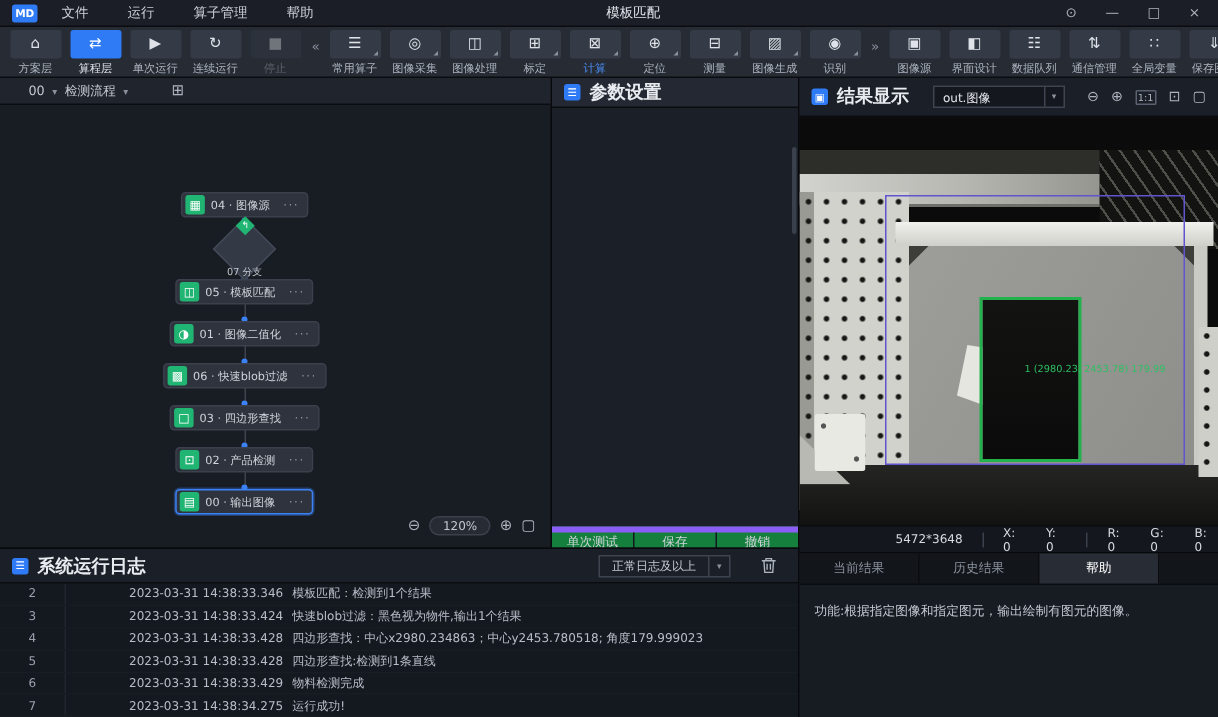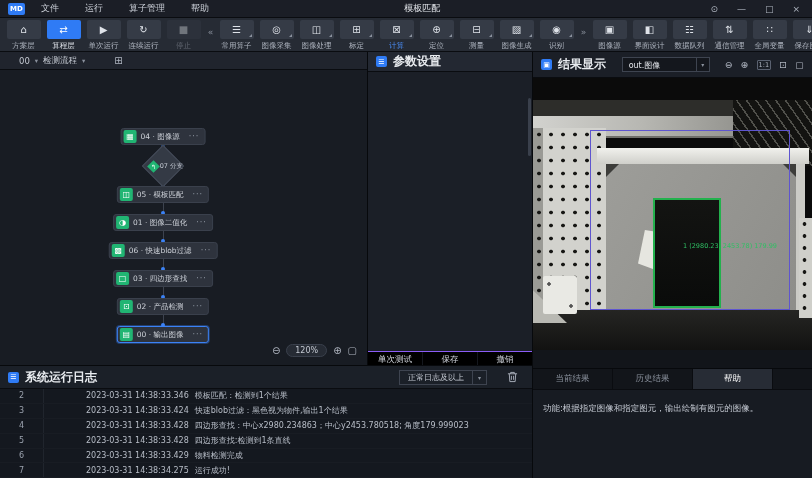--- a/index.html
+++ b/index.html
@@ -31,21 +31,21 @@
 .flow-canvas{position:absolute;left:0;top:18px;right:0;bottom:0}
 .connector{position:absolute;left:163px;top:75px;width:1px;height:183px;background:#3d434f}
 .cdot{position:absolute;left:161px;width:4px;height:4px;border-radius:50%;background:#3b82f6}
 .node{position:absolute;left:163px;transform:translateX(-50%);height:17px;background:#2e333d;border:1px solid #3a404c;border-radius:3px;display:flex;align-items:center;gap:4px;padding:0 5px 0 2px;white-space:nowrap}
 .node.selected{border-color:#3b82f6;box-shadow:0 0 0 1px rgba(59,130,246,.35)}
 .node-icon{width:13px;height:13px;border-radius:2px;background:#21b573;color:#fff;font-size:8px;display:flex;align-items:center;justify-content:center;flex:0 0 auto}
 .node-text{font-size:7.5px;color:#cfd3da}
 .node-more{font-size:8px;color:#8a919d;letter-spacing:1px;margin-left:5px}
 .diamond-wrap{position:absolute;left:163px;top:76px;transform:translateX(-50%);width:40px;height:40px}
 .diamond{position:absolute;left:5px;top:5px;width:30px;height:30px;background:#343a45;border:1px solid #434a57;transform:rotate(45deg)}
-.diamond-content{position:absolute;inset:0;display:flex;flex-direction:row;align-items:center;justify-content:flex-end;gap:2px}
+.diamond-content{position:absolute;inset:0;display:flex;flex-direction:column;align-items:center;justify-content:space-between;gap:2px}
 .mini-diamond{width:9px;height:9px;background:#21b573;transform:rotate(45deg);display:flex;align-items:center;justify-content:center}
 .mini-diamond span{transform:rotate(-45deg);font-size:6px;color:#fff}
 .diamond-label{font-size:6.5px;color:#c3c8d1;white-space:nowrap}
 .zoombar{position:absolute;right:10px;bottom:8px;display:flex;align-items:center;gap:6px;font-size:10px;color:#aeb4bf}
 .zoom-pill{background:#262b34;border:1px solid #3a404c;border-radius:8px;padding:1px 8px;font-size:8px;color:#c3c8d1}
 
 .param-panel{position:absolute;left:368px;top:52px;width:165px;height:316px;background:#1b1f27;border-right:1px solid #07090c}
 .panel-header{height:20px;display:flex;align-items:center;gap:6px;padding:0 8px;background:#232832;border-bottom:1px solid #0a0c10}
 .ph-icon{width:11px;height:11px;background:#2f7bf5;border-radius:2px;color:#fff;font-size:7px;display:flex;align-items:center;justify-content:center;flex:0 0 auto}
 .ph-title{font-size:12px;font-weight:bold;color:#e8ebef;white-space:nowrap}
@@ -54,21 +54,21 @@
 .ptab.active{color:#fff}
 .ptab.active::after{content:"";position:absolute;left:0;right:0;bottom:0;height:2px;background:#2f7bf5}
 .ptab+.ptab{border-left:1px solid #2a303b}
 .param-body{padding:4px 12px}
 .field-label{font-size:8.5px;color:#aeb4bf;margin:9px 0 6px}
 .field-input{height:18px;background:#14171d;border:1px solid #3e4450;border-radius:2px;display:flex;align-items:center}
 .fi-value{flex:1;padding-left:6px;font-size:8.5px;color:#e3e6eb}
 .fi-spin{width:13px;height:100%;border-left:1px solid #3e4450;display:flex;flex-direction:column;align-items:center;justify-content:center;color:#8a919d}
 .fi-spin span{font-size:5px;line-height:1.2}
 .pscroll{position:absolute;right:1px;top:46px;width:3px;height:58px;background:#3a404c;border-radius:2px}
-.param-actions{position:absolute;left:0;right:0;bottom:0;height:17px;display:flex;background:#000000;border-top:1px solid #8b5cf6}
+.param-actions{position:absolute;left:0;right:0;bottom:0;height:17px;display:flex;background:#15803d;border-top:4px solid #8b5cf6}
 .pa-btn{flex:1;display:flex;align-items:center;justify-content:center;font-size:8.5px;color:#cfd3da}
 .pa-btn+.pa-btn{border-left:1px solid #14171d}
 
 .result-panel{position:absolute;left:533px;top:52px;width:279px;height:316px;background:#12151a}
 .rp-header{height:26px;display:flex;align-items:center;gap:6px;padding:0 8px;background:#1b1f27;border-bottom:1px solid #0a0c10}
 .rp-dropdown{margin-left:auto;width:88px;height:15px;background:#14171d;border:1px solid #3e4450;display:flex;align-items:flex-end}
 .rp-dd-text{flex:1;padding-left:6px;font-size:8px;color:#e3e6eb;white-space:nowrap}
 .rp-dd-caret{width:13px;height:100%;border-left:1px solid #3e4450;display:flex;align-items:center;justify-content:center;font-size:6px;color:#8a919d}
 .rp-tools{display:flex;gap:8px;margin-left:9px;font-size:9.5px;color:#aeb4bf;align-items:center}
 .rp-tools .sm{font-size:6.5px;border:1px solid #5a6170;border-radius:1px;padding:0 1px}
@@ -370,20 +370,30 @@
       <div class="ph-panel"></div>
       <div class="ph-floor"></div>
       <div class="ph-floortri"></div>
       <div class="ph-plate"></div>
       <div class="ph-pegright"></div>
       <div class="ph-wedge"></div>
       <div class="ph-blackrect"></div>
       <div class="ph-bluerect"></div>
       <div class="ph-annot">1 (2980.23, 2453.78) 179.99</div>
     </div>
+    <div class="rstatus">
+      <span>5472*3648</span>
+      <span class="rs-div"></span>
+      <span>X: 0</span>
+      <span>Y: 0</span>
+      <span class="rs-div"></span>
+      <span>R: 0</span>
+      <span>G: 0</span>
+      <span>B: 0</span>
+    </div>
   </div>
 
   <div class="log-panel">
     <div class="log-header">
       <span class="ph-icon">☰</span>
       <span class="ph-title">系统运行日志</span>
       <div class="log-level">
         <span class="ll-text">正常日志及以上</span>
         <span class="ll-caret">▾</span>
       </div>

